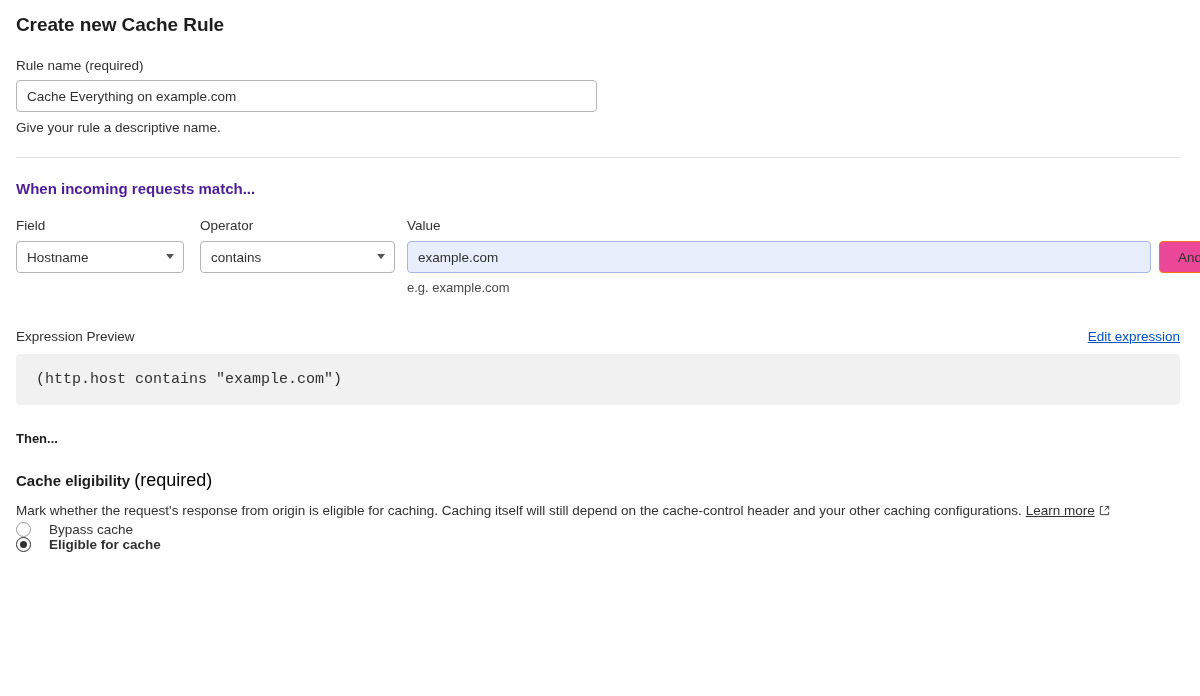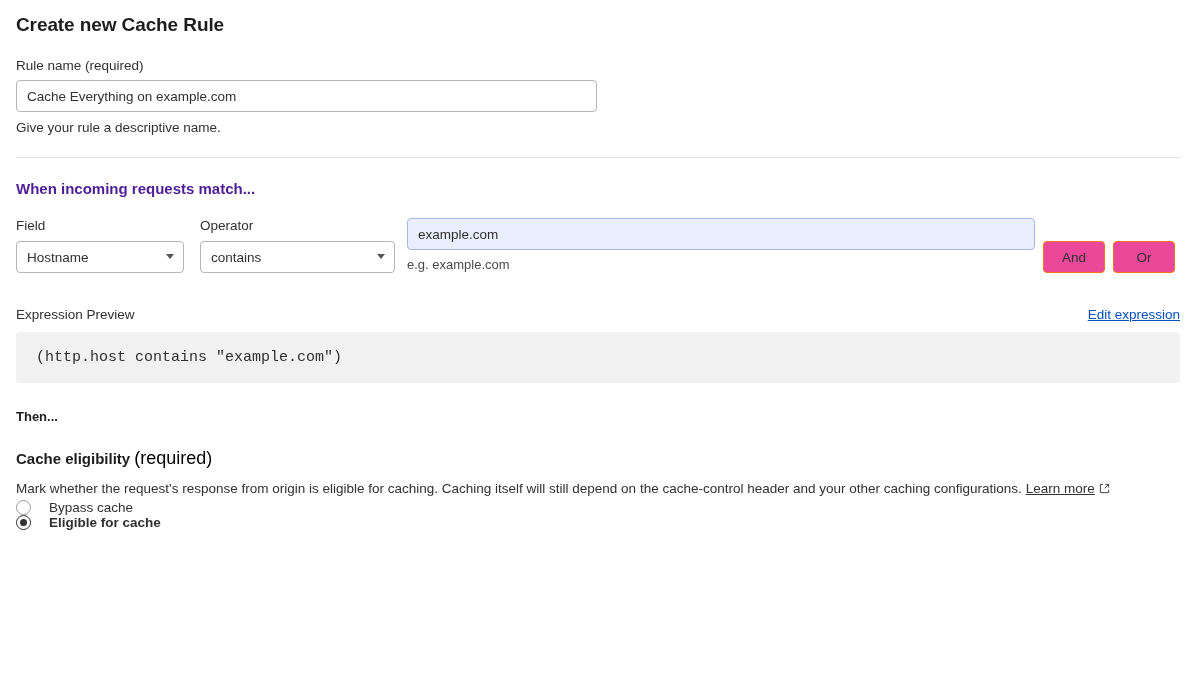--- a/index.html
+++ b/index.html
@@ -99,21 +99,21 @@
     right: 10px;
     top: 13px;
     width: 0; height: 0;
     border-left: 4.5px solid transparent;
     border-right: 4.5px solid transparent;
     border-top: 5.5px solid #555;
   }
   .value-col { flex: 0 0 auto; margin-left: 12px; }
   .value-input {
     box-sizing: border-box;
-    width: 628px;
+    width: 744px;
     height: 32px;
     border: 1px solid #a6b8e0;
     border-radius: 4px;
     background: #e8eefb;
     padding: 0 10px;
     font-size: 13.5px;
     font-family: "Liberation Sans", sans-serif;
     color: #313131;
     outline: none;
   }
@@ -259,20 +259,21 @@
       <div class="col-label">Operator</div>
       <div class="select-wrap">
         <div class="select-box select-operator">
           <span>contains</span>
         </div>
         <span class="caret"></span>
       </div>
     </div>
 
     <div class="col value-col">
+      <div class="col-label">Value</div>
       <input class="value-input" type="text" value="example.com" style="">
       <div class="value-hint">e.g. example.com</div>
     </div>
 
     <div class="col">
       <div class="col-label"></div>
       <button class="op-btn">And</button>
     </div>
 
     <div class="col">

